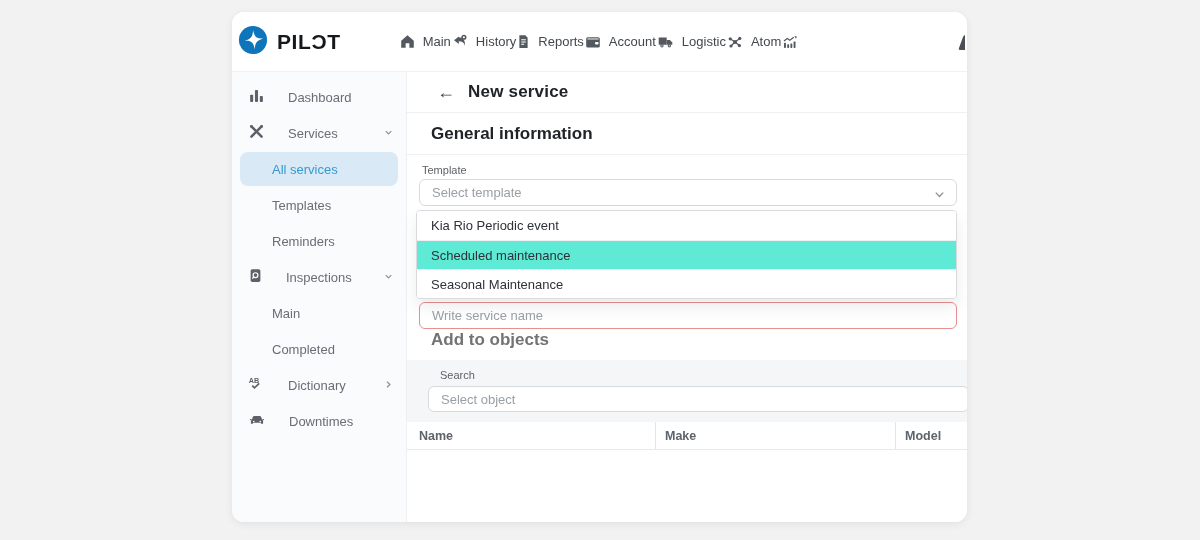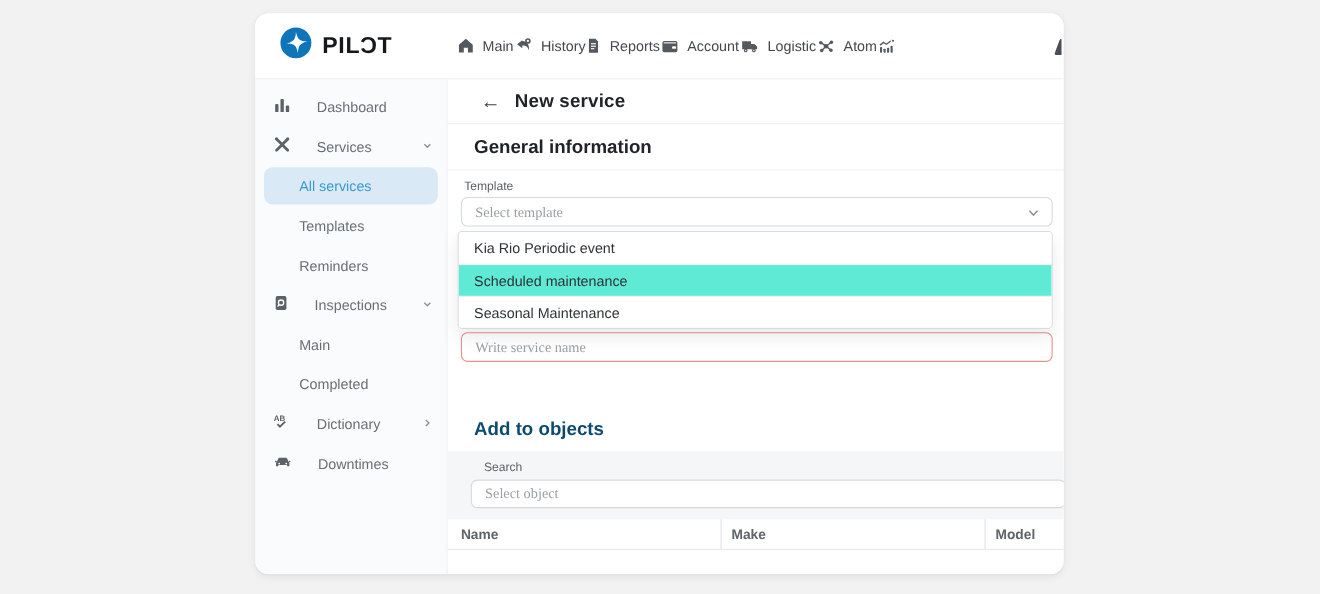--- a/index.html
+++ b/index.html
@@ -12,21 +12,21 @@
   }
   .card {
     position:absolute; left:232px; top:12px; width:735px; height:510px;
     background:#ffffff; border-radius:12px;
     box-shadow:0 2px 8px rgba(0,0,0,.07), 0 0 1px rgba(0,0,0,.06);
     overflow:hidden; display:flex; flex-direction:column;
   }
   
   .navbar {
     flex:0 0 60px; height:60px; display:flex; align-items:center;
-    padding-left:22px; border-bottom:1px solid #f1f1f3; position:relative;
+    padding-left:6px; border-bottom:1px solid #f1f1f3; position:relative;
     background:#fff; white-space:nowrap;
   }
   .logo { display:flex; align-items:center; gap:9px; cursor:pointer; }
   .logo-text { font-size:21px; font-weight:800; color:#15191d; letter-spacing:.6px; }
   .nav-items { display:flex; margin-left:58px; align-items:center; }
   .nav-item { display:flex; align-items:center; gap:7px; font-size:13px; color:#43484e; font-weight:500; cursor:pointer; }
   .nav-item svg { fill:#54595f; display:block; }
   .nav-clip { position:absolute; right:2px; top:23px; width:7px; height:16px; overflow:hidden; }
   .nav-clip .shard { width:13px; height:15px; background:#4a4f55; transform:skewX(-20deg) translateX(3px); border-radius:2px; }
   
@@ -51,39 +51,39 @@
   .main { flex:1; min-width:0; display:flex; flex-direction:column; background:#fff; }
   .page-header { flex:0 0 41px; display:flex; align-items:center; gap:13px; padding-left:30px; border-bottom:1px solid #f0f0f2; }
   .back-arrow { font-size:18px; color:#3e4347; cursor:pointer; line-height:1; }
   .page-title { font-size:17px; font-weight:700; color:#202428; letter-spacing:.2px; }
   .section-heading { flex:0 0 42px; display:flex; align-items:center; padding-left:24px; font-size:17px; font-weight:700; color:#202428; border-bottom:1px solid #f0f0f2; }
   .form { position:relative; padding:9px 10px 0 12px; }
   .field-label { font-size:11px; color:#5d6267; margin:0 0 3px 3px; display:block; }
   .tinput {
     height:27px; width:100%; border:1px solid #d7dadd; border-radius:6px;
     padding:0 18px 0 12px; font-size:13px; color:#333; background:#fff; outline:none;
-    font-family:Liberation Serif, serif;
+    font-family:Liberation Sans, sans-serif;
   }
   .tinput::placeholder { color:#9aa0a6; }
   .select-wrap { position:relative; }
   .select-chevron { position:absolute; right:11px; top:8px; pointer-events:none; }
   .error { border-color:#e88f8f; }
   .name-label { margin-top:81px; }
   .dropdown {
     position:absolute; top:55px; left:9px; right:10px; z-index:5;
     background:#fff; border:1px solid #d9dbde; border-radius:4px;
     box-shadow:0 8px 16px rgba(0,0,0,.08); overflow:hidden;
   }
   .dropdown-option {
     height:29px; display:flex; align-items:center; padding-left:14px;
     font-size:13px; color:#2e3237; border-top:1px solid #efeff1; cursor:pointer; background:#fff;
   }
   .dropdown-option:first-child { border-top:none; }
   .dropdown-option.highlighted { background:#5eead4; }
-  .objects-heading { margin-top:50px; padding-left:24px; font-size:17px; font-weight:700; color:#0c4a6e; line-height:22px; }
+  .objects-heading { padding-left:24px; font-size:17px; font-weight:700; color:#737373; line-height:22px; }
   .toolbar { margin-top:9px; background:#f5f6f7; padding:9px 0 10px 21px; }
   .toolbar .field-label { margin-left:12px; color:#5d6267; }
   .toolbar .tinput { width:calc(100% + 2px); margin-top:2px; height:26px; padding-right:12px; }
   .table-header {
     display:flex; height:28px; align-items:stretch;
     border-bottom:1px solid #e8e9eb; font-size:12.5px; font-weight:700; color:#5e646b;
   }
   .th { display:flex; align-items:center; }
   .th-name { width:248px; padding-left:12px; }
   .th-make { width:240px; padding-left:9px; border-left:1px solid #e3e4e7; }

